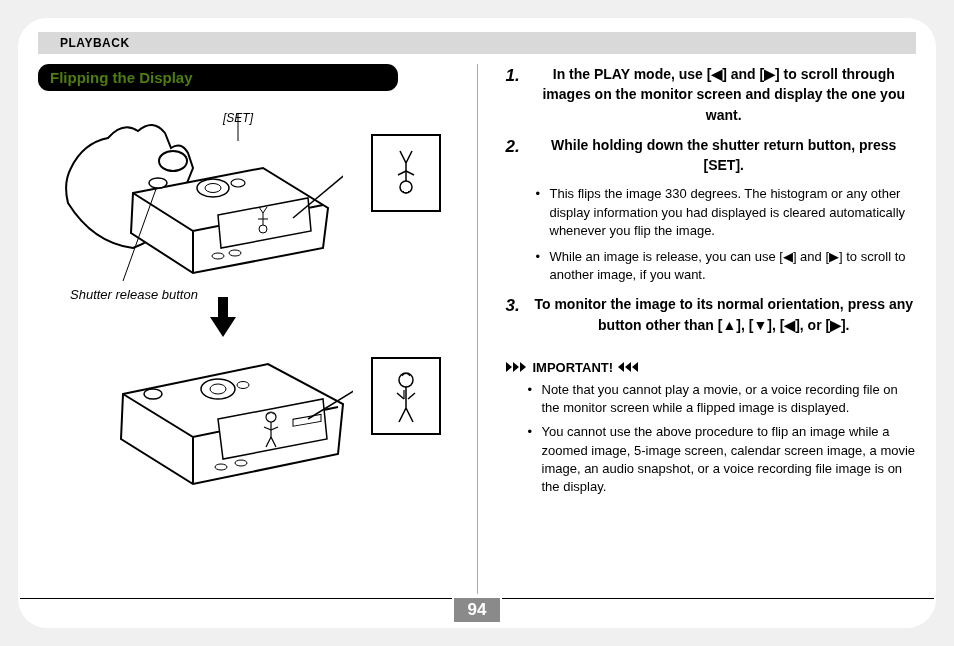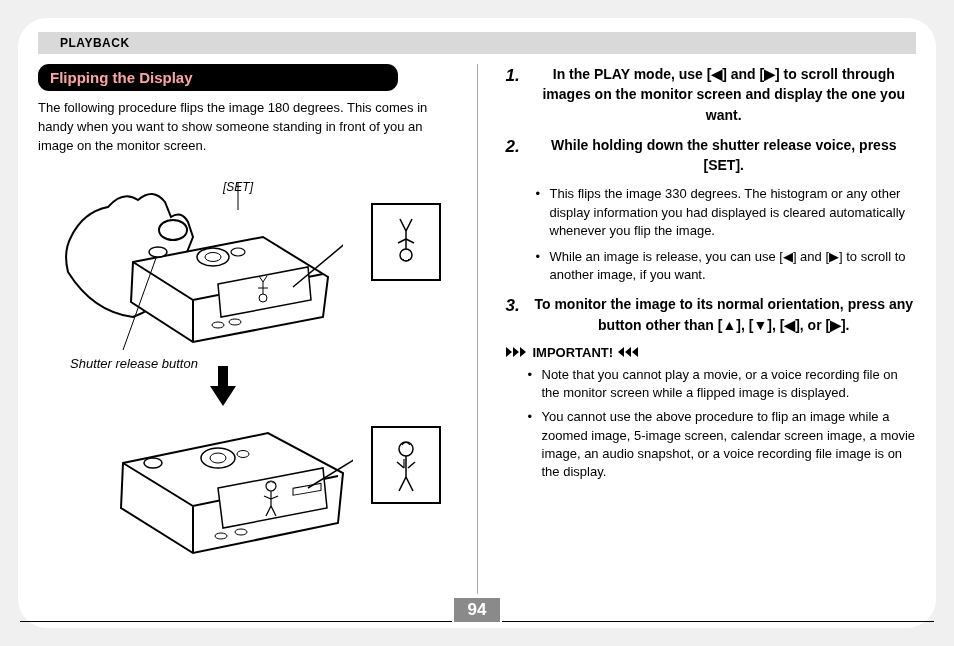--- a/index.html
+++ b/index.html
@@ -40,21 +40,21 @@
   }
   .col-left { padding-right: 8px; }
   .col-right { padding-left: 8px; }
   .divider {
     width: 1px;
     background: #aaa;
     height: 530px;
   }
   .section-title {
     background: #000;
-    color: #fca5a5;
+    color: #4d7c0f;
     font-weight: bold;
     font-size: 15px;
     padding: 5px 12px;
     border-radius: 11px;
     display: inline-block;
     margin-bottom: 8px;
     width: 360px;
   }
   .intro {
     font-size: 13px;
@@ -150,40 +150,40 @@
     margin-bottom: 8px;
   }
   .bullet-dot { min-width: 8px; }
   .important {
     font-weight: bold;
     font-size: 13px;
     margin-bottom: 6px;
     display: flex;
     align-items: center;
     gap: 5px;
-    margin-top: 10px;
+    margin-top: 25px;
   }
   .important-list {
     margin-left: 22px;
   }
   .important-bullet {
     display: flex;
     gap: 6px;
     font-size: 13px;
     line-height: 1.4;
     margin-bottom: 6px;
   }
   
   .footer {
     position: absolute;
     bottom: 6px;
     left: 0;
     right: 0;
     display: flex;
-    align-items: flex-end;
+    align-items: flex-start;
     justify-content: center;
   }
   .footer-line-left, .footer-line-right {
     flex: 1;
     height: 1px;
     background: #000;
     margin: 0 2px;
   }
   .page-num {
     background: #8a8a8a;
@@ -199,21 +199,20 @@
 <div class="page">
 
   <div class="header-bar">
     <span>PLAYBACK</span>
   </div>
 
   <div class="columns">
 
     <div class="col-left">
       <div class="section-title">Flipping the Display</div>
-      <p class="intro">The following procedure flips the image 180 degrees. This comes in handy when you want to show someone standing in front of you an image on the monitor screen.</p>
 
       <div class="diagram-area">
         <div class="caption-set">[SET]</div>
         <div class="caption-shutter">Shutter release button</div>
 
         <svg class="camera-top" viewBox="0 0 280 170">
 
           <line x1="175" y1="0" x2="175" y2="28" stroke="#000" stroke-width="1"></line>
 
           <path d="M5,90 Q0,70 8,55 Q20,30 45,25 Q60,8 75,18 Q90,5 102,20 L108,35 Q118,28 125,40 L130,55 L120,80 Q110,120 70,135 Q30,130 5,90 Z" fill="#fff" stroke="#000" stroke-width="2"></path>
@@ -317,21 +316,21 @@
 
     <div class="col-right">
 
       <div class="step">
         <div class="step-num">1.</div>
         <div class="step-text">In the PLAY mode, use [◀] and [▶] to scroll through images on the monitor screen and display the one you want.</div>
       </div>
 
       <div class="step">
         <div class="step-num">2.</div>
-        <div class="step-text">While holding down the shutter release voice, press [SET].</div>
+        <div class="step-text">While holding down the shutter return button, press [SET].</div>
       </div>
 
       <div class="bullet-list">
         <div class="bullet">
           <span class="bullet-dot">•</span>
           <span>This flips the image 330 degrees. The histogram or any other display information you had displayed is cleared automatically whenever you flip the image.</span>
         </div>
         <div class="bullet">
           <span class="bullet-dot">•</span>
           <span>While an image is release, you can use [◀] and [▶] to scroll to another image, if you want.</span>

